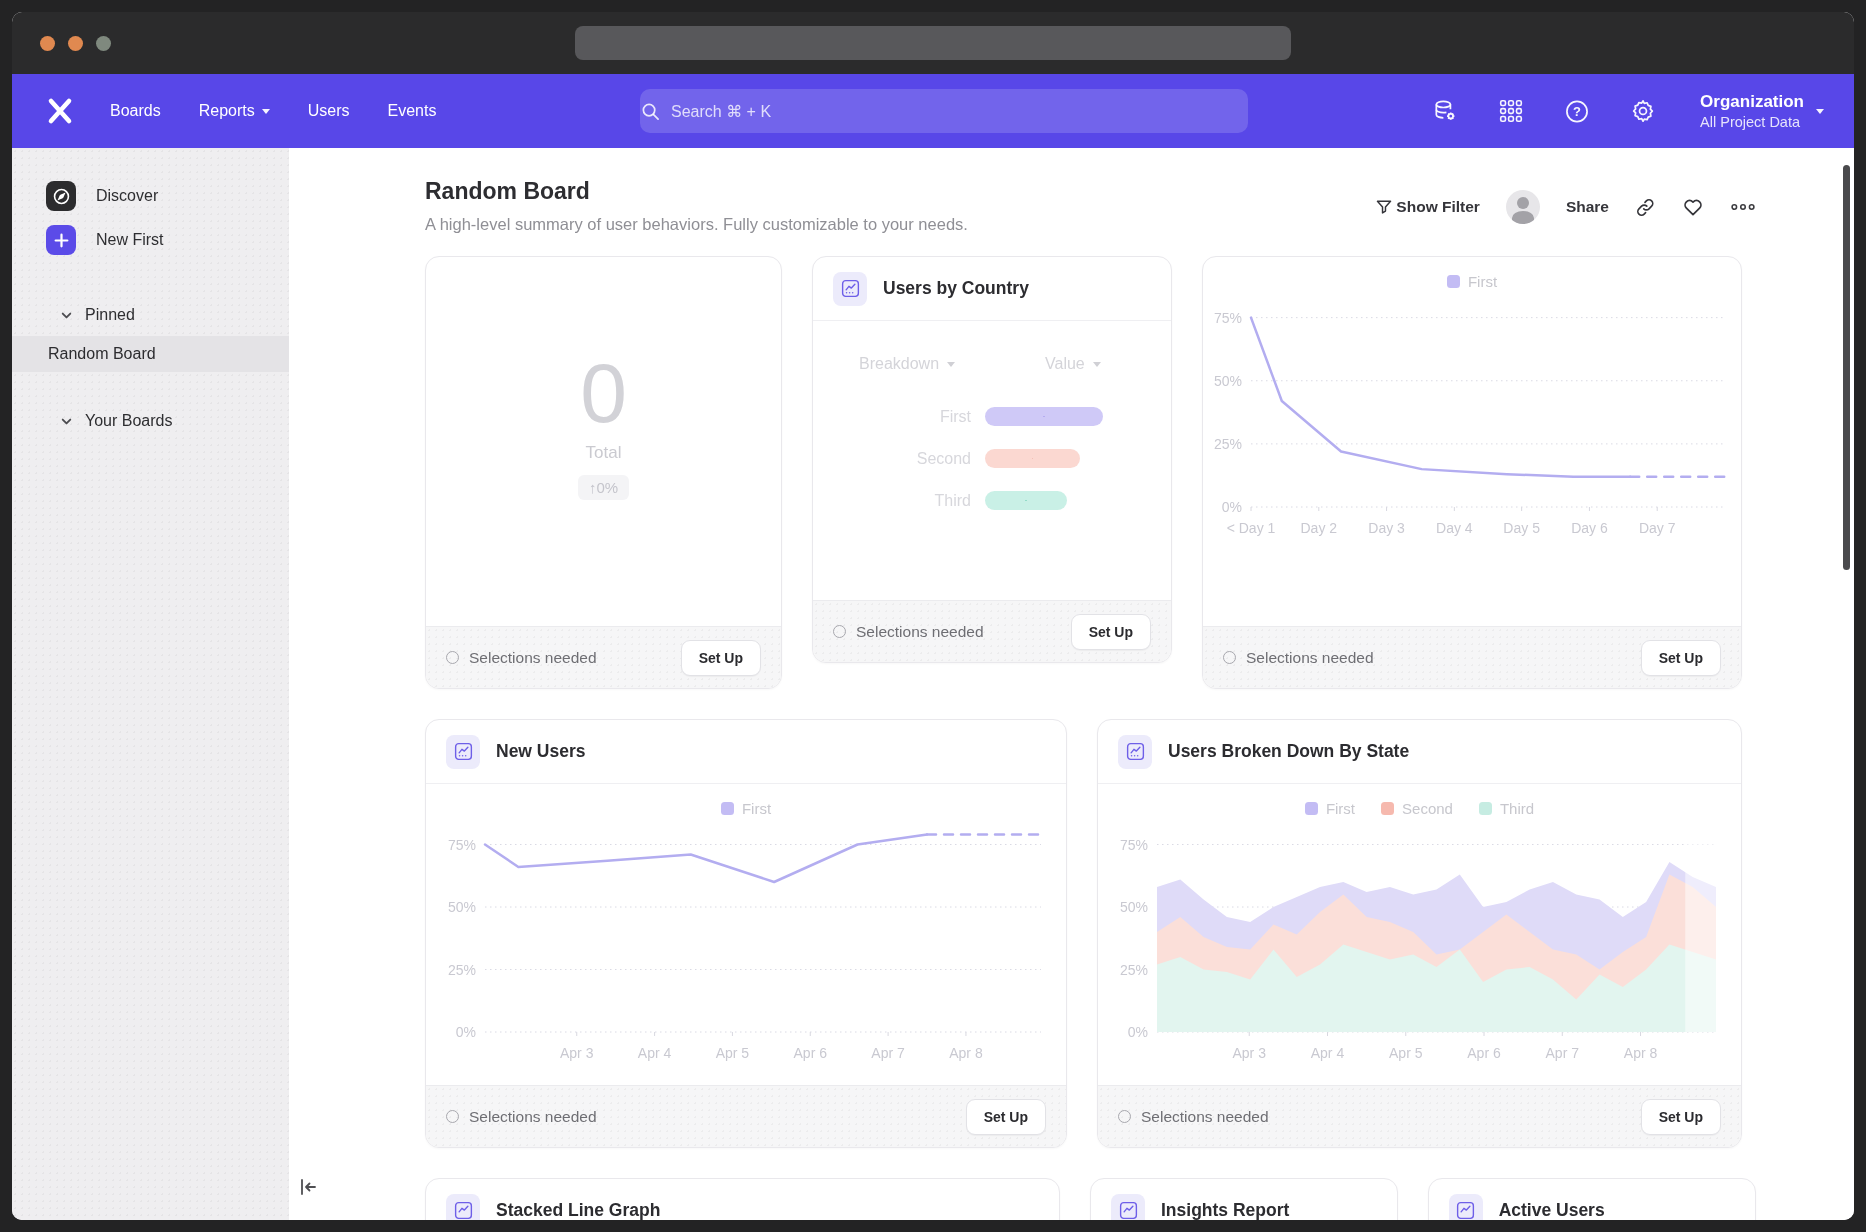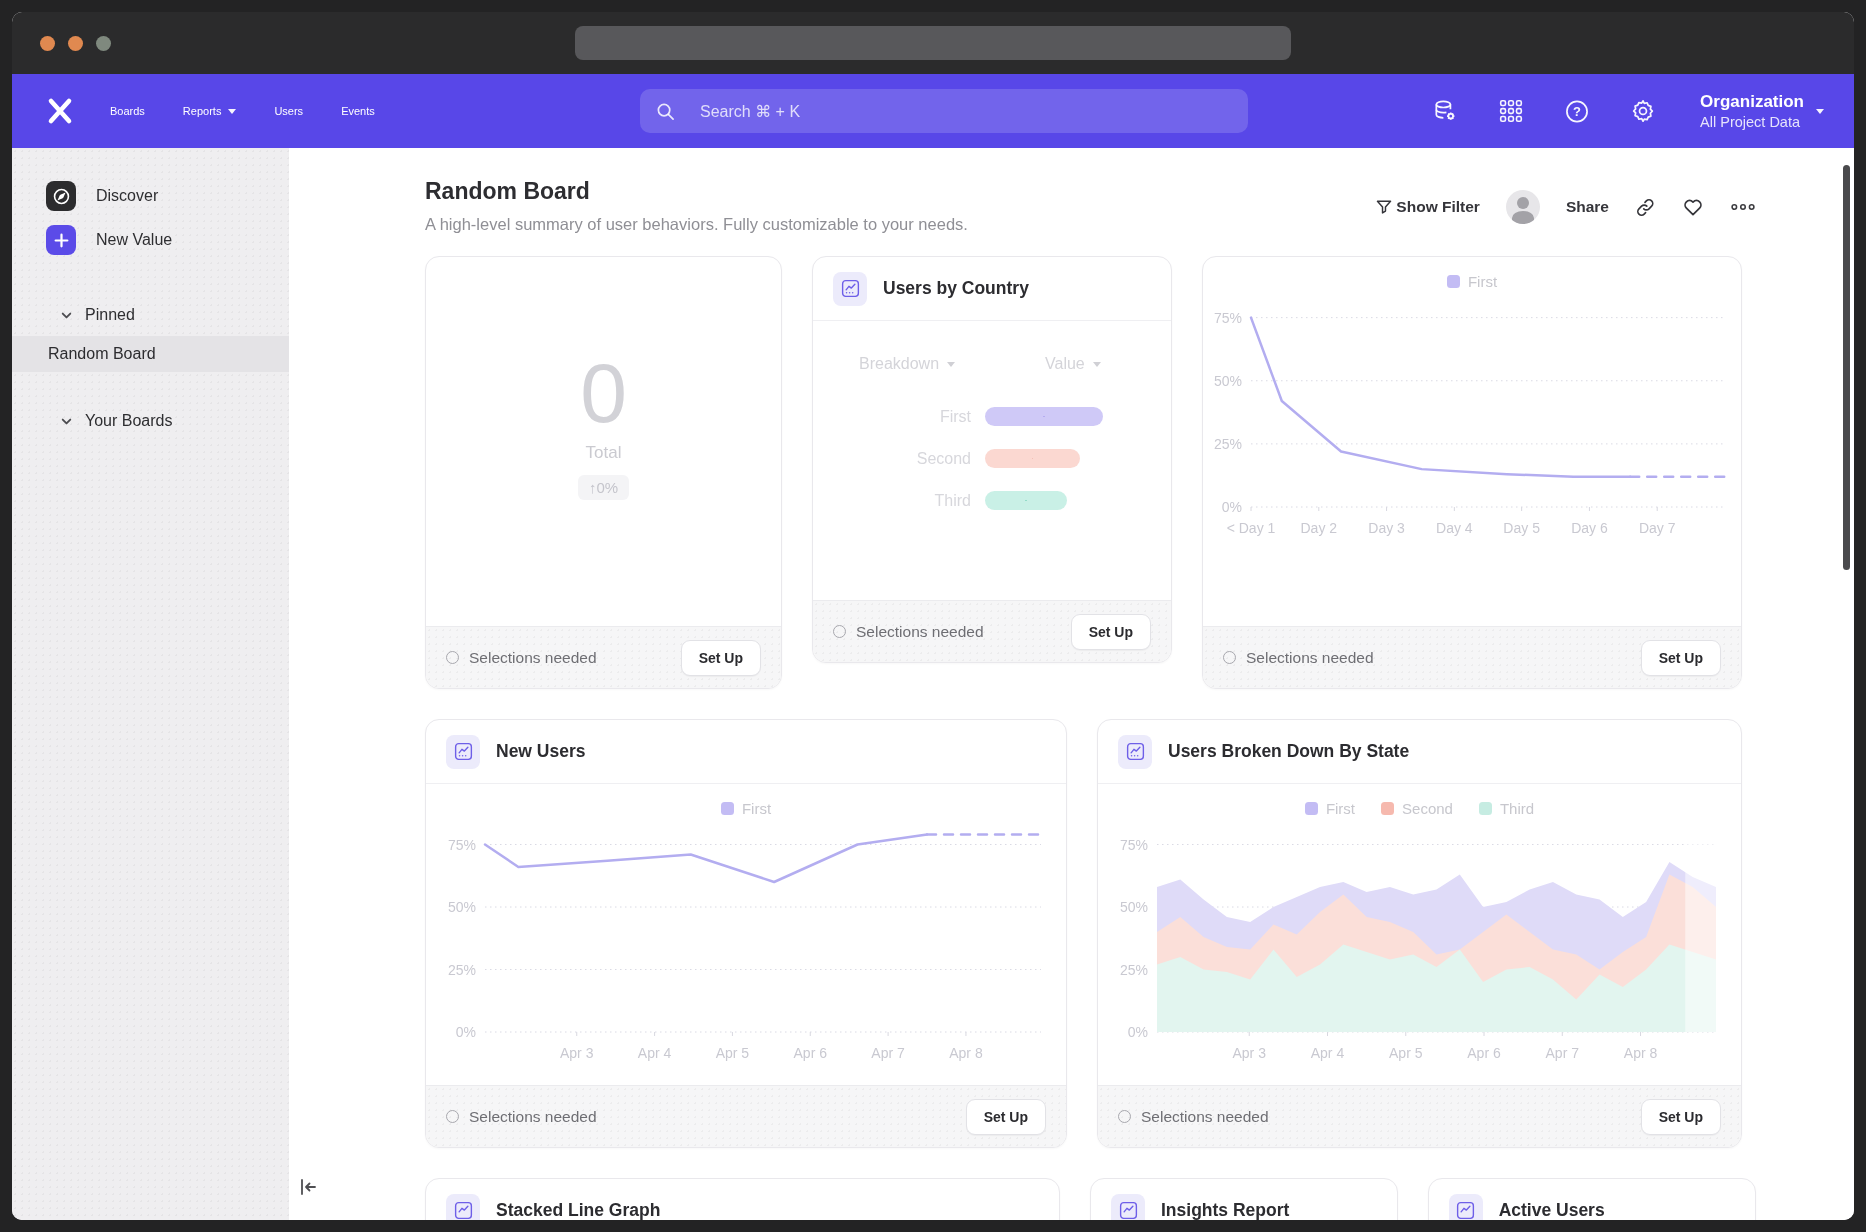--- a/index.html
+++ b/index.html
@@ -14,26 +14,26 @@
   .lights { display:flex; gap:13px; margin-left:28px; }
   .light { width:15px; height:15px; border-radius:50%; }
   .addressbar { position:absolute; left:50%; top:14px; transform:translateX(-50%);
                 width:716px; height:34px; background:#58585b; border-radius:8px; }
 
   
   .nav { height:74px; background:#5847e8; flex:0 0 auto; display:flex; align-items:center;
          padding:0 30px; position:relative; color:#fff; }
   .logo { width:36px; height:36px; display:flex; align-items:center; justify-content:center; }
   .nav-items { display:flex; align-items:center; gap:38px; margin-left:32px; }
-  .nav-item { font-size:11px; font-weight:500; color:#fff; display:flex; align-items:center; gap:7px; cursor:default; }
+  .nav-item { font-size:16px; font-weight:500; color:#fff; display:flex; align-items:center; gap:7px; cursor:default; }
   .caret-down { width:0; height:0; border-left:4.5px solid transparent; border-right:4.5px solid transparent;
                 border-top:5.5px solid rgba(255,255,255,.95); display:inline-block; }
   .searchbar { position:absolute; left:628px; top:15px; width:608px; height:44px;
                background:rgba(255,255,255,.16); border-radius:10px; display:flex; align-items:center;
-               padding:0 16px; gap:25px; }
+               padding:0 1px; gap:11px; }
   .searchbar span { font-size:16px; color:rgba(255,255,255,.78); }
   .nav-right { margin-left:auto; display:flex; align-items:center; gap:40px; }
   .nav-icon { width:26px; height:26px; display:flex; align-items:center; justify-content:center; }
   .org { display:flex; align-items:center; gap:12px; margin-left:4px; }
   .org-name { font-size:17px; font-weight:700; line-height:1.25; }
   .org-sub  { font-size:14.5px; color:rgba(255,255,255,.85); line-height:1.25; }
 
   
   .app-body { flex:1; display:flex; min-height:0; }
   .sidebar { width:277px; flex:0 0 auto; background:#efeef0; position:relative;
@@ -206,21 +206,21 @@
           </svg>
         </span>
         <span class="side-label">Discover</span>
       </div>
       <div class="side-row">
         <span class="side-ico" style="background:#5b4be8">
           <svg width="17" height="17" viewBox="0 0 16 16">
               <path d="M8 2.5v11 M2.5 8h11" stroke="#fff" stroke-width="2.1" stroke-linecap="round"></path>
             </svg>
         </span>
-        <span class="side-label">New Value</span>
+        <span class="side-label">New First</span>
       </div>
 
       <div class="side-section">
         <svg width="13" height="13" viewBox="0 0 12 12">
             <path d="M2.5 4.2 L6 7.8 L9.5 4.2" stroke="#4c4c50" stroke-width="1.7" fill="none" stroke-linecap="round" stroke-linejoin="round"></path>
           </svg>
         <span>Pinned</span>
       </div>
       <div class="side-selected">
         <span>Random Board</span>

